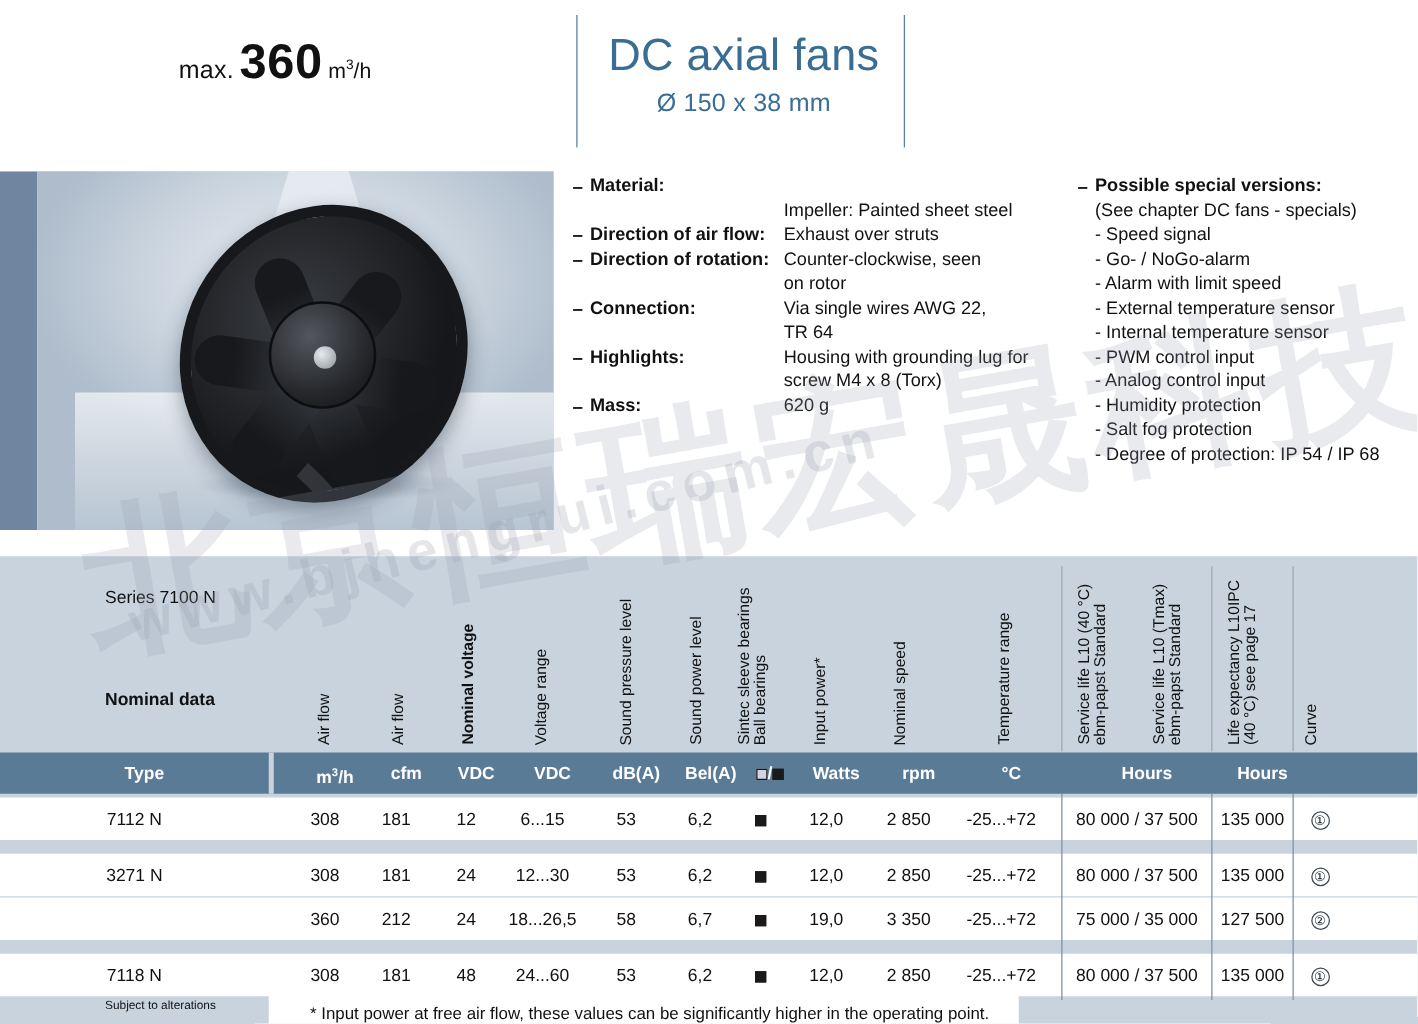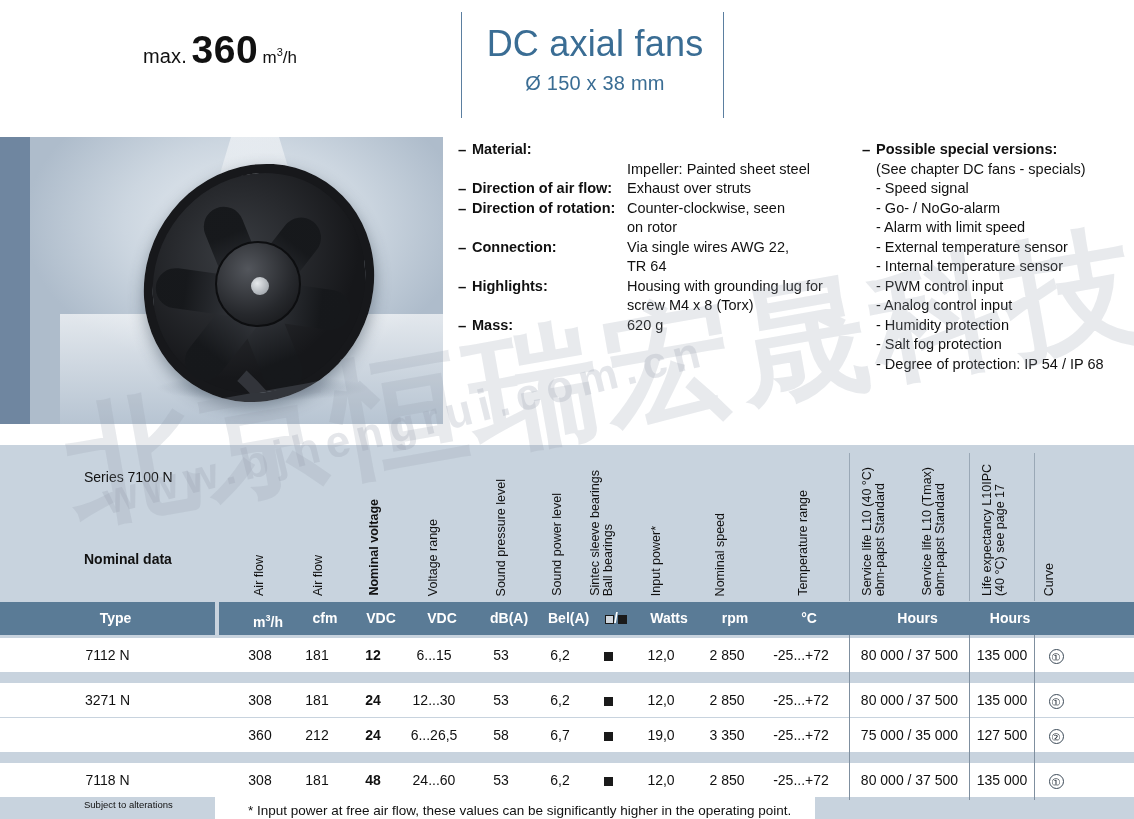--- a/index.html
+++ b/index.html
@@ -161,21 +161,21 @@
   }
   .units-row .gap { position:absolute; top:0; width:4px; height:33px; background:#c8d3de; }
 
   .rowband { position:absolute; left:0; width:1134px; }
   .rowband.white { background:#ffffff; }
 
   .cell {
     position:absolute; height:100%; line-height:34px;
     font-size:14px; color:#111; text-align:center; white-space:nowrap;
   }
-  .cell.bold { font-weight:bold; }
+  .cell.bold { font-weight:normal; }
   .cell.type { text-align:center; }
 
   .sq {
     display:inline-block; width:9px; height:9px; background:#1a1a1a;
     border:1px solid #1a1a1a; vertical-align:middle;
   }
   .sq.open { background:#cfd6dd; }
   .circnum {
     display:inline-block; width:15px; height:15px; line-height:14px;
     border:1px solid #3c4a58; border-radius:50%; font-size:10.5px;
@@ -379,21 +379,21 @@
       <div class="cell" style="left:770px;width:62px;">-25...+72</div>
       <div class="cell" style="left:852px;width:115px;">80 000 / 37 500</div>
       <div class="cell" style="left:971px;width:62px;">135 000</div>
       <div class="cell" style="left:1036px;width:40px;"><span class="circnum">①</span></div>
     </div>
 
     <div class="rowband white" style="top:273px; height:34px;">
       <div class="cell" style="left:232px;width:56px;">360</div>
       <div class="cell" style="left:292px;width:50px;">212</div>
       <div class="cell bold" style="left:348px;width:50px;">24</div>
-      <div class="cell" style="left:406px;width:56px;">6...26,5</div>
+      <div class="cell" style="left:406px;width:56px;">18...26,5</div>
       <div class="cell" style="left:474px;width:54px;">58</div>
       <div class="cell" style="left:532px;width:56px;">6,7</div>
       <div class="cell" style="left:586px;width:44px;"><span class="sq"></span></div>
       <div class="cell" style="left:630px;width:62px;">19,0</div>
       <div class="cell" style="left:698px;width:58px;">3 350</div>
       <div class="cell" style="left:770px;width:62px;">-25...+72</div>
       <div class="cell" style="left:852px;width:115px;">75 000 / 35 000</div>
       <div class="cell" style="left:971px;width:62px;">127 500</div>
       <div class="cell" style="left:1036px;width:40px;"><span class="circnum">②</span></div>
     </div>

